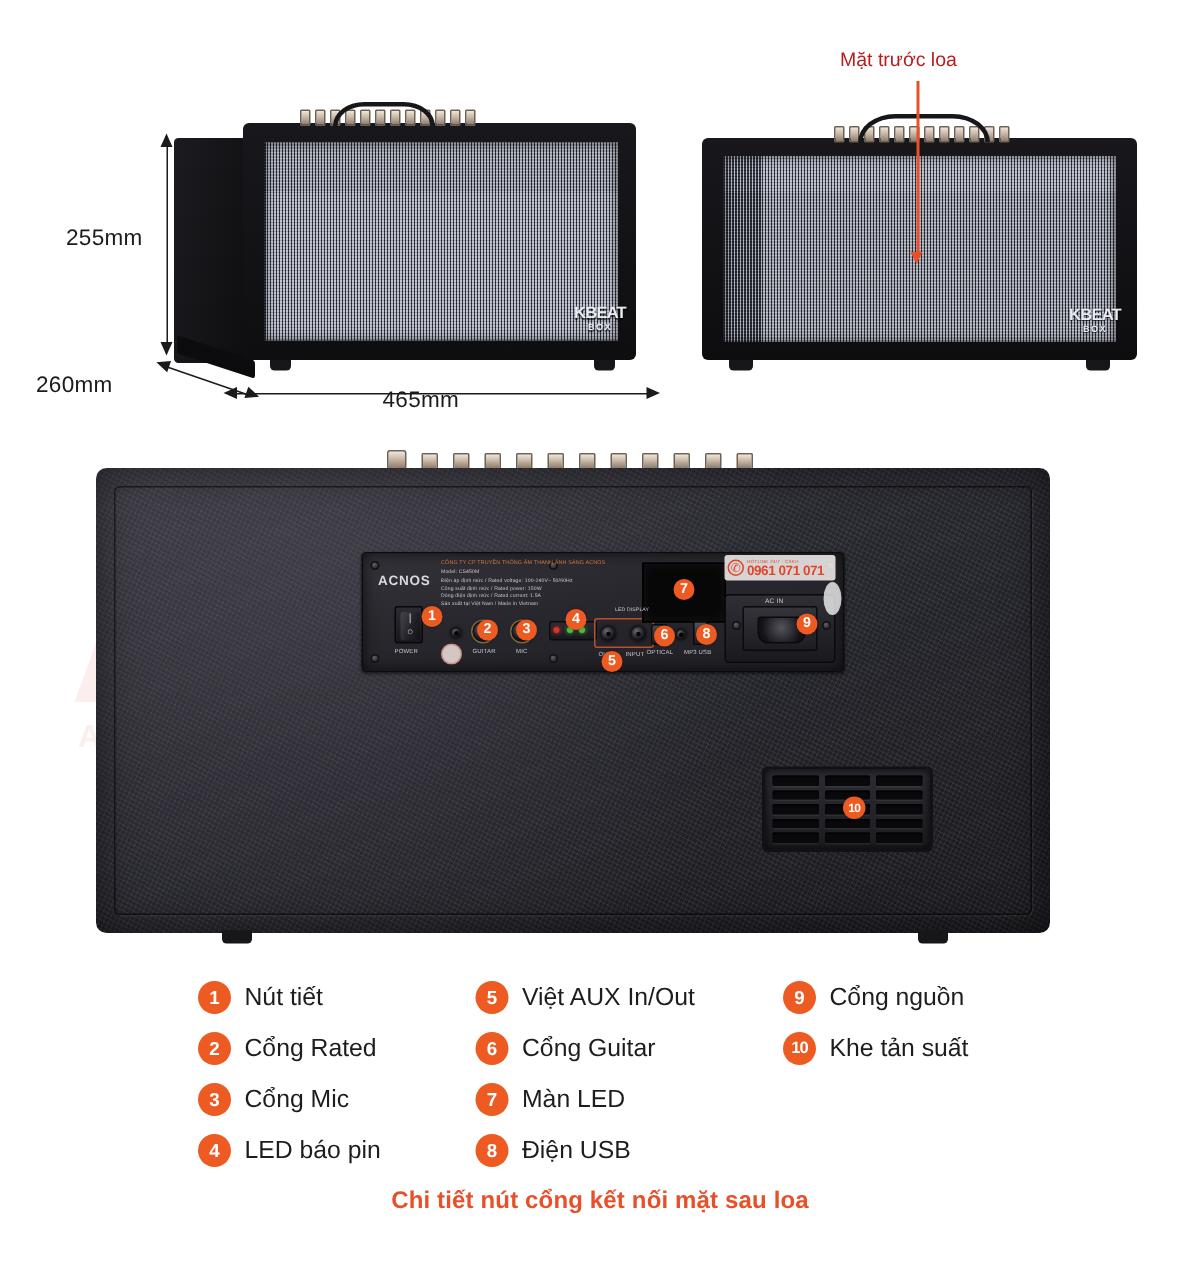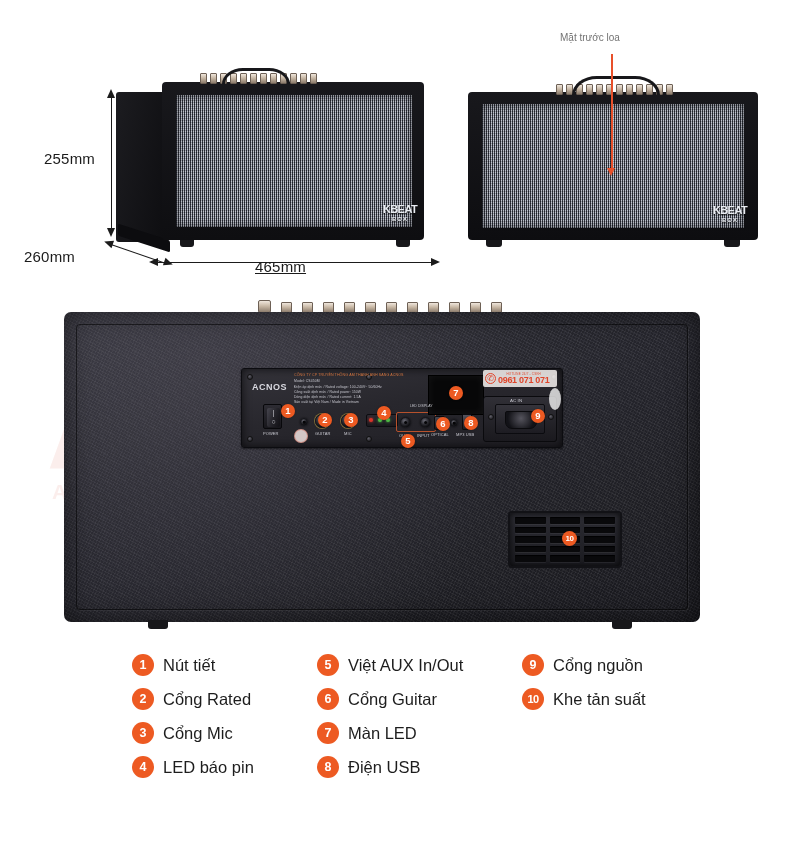--- a/index.html
+++ b/index.html
@@ -141,21 +141,21 @@
     background: rgba(255,250,248,.82);
     border-radius:2px;
     display:flex; align-items:center; gap:2px; padding:0 2px;
     overflow:hidden;
   }
   #hotline-sticker .ph {
     width:11px;height:11px;border-radius:50%;border:1px solid #E0452B;
     color:#E0452B;font-size:8px;display:flex;align-items:center;justify-content:center;
     flex:0 0 auto;
   }
-  #hotline-sticker .txt { line-height:1;text-align:center; }
+  #hotline-sticker .txt { line-height:1; }
   #hotline-sticker .t1 { color:#E0452B; font-size:3px; letter-spacing:.2px; }
   #hotline-sticker .t2 { color:#E0452B; font-size:9px; font-weight:700; letter-spacing:-.3px; }
   #round-sticker {
     position:absolute; left:294px; top:429px; width:14px; height:14px;
     border-radius:50%; background:rgba(255,240,238,.8); border:1px solid rgba(200,90,70,.5);
   }
   #oval-sticker {
     position:absolute; left:549px; top:388px; width:12px; height:22px;
     border-radius:50%; background:rgba(248,248,248,.78);
   }
@@ -205,21 +205,21 @@
   .legend-row .lbl { font-size:16.5px; color:#1d1d1d; white-space:nowrap; }
 
   #caption {
     position:absolute; left:0; top:792px; width:800px; text-align:center;
     color:#E8502A; font-size:16px; font-weight:700; letter-spacing:.1px;
   }
 
   
   #front-label {
     position:absolute; left:560px; top:32px;
-    font-size:10px; color:#737373; white-space:nowrap;
+    font-size:13px; color:#b91c1c; white-space:nowrap;
   }
   #front-arrow-line {
     position:absolute; left:611px; top:54px; width:1.6px; height:118px;
     background:#E8502A;
   }
   #front-arrow-head {
     position:absolute; left:607px; top:168px;
     width:0;height:0;border-left:4.5px solid transparent;border-right:4.5px solid transparent;
     border-top:8px solid #E8502A;
   }
@@ -273,21 +273,21 @@
 
     <div class="arrowline" style="left:108px; top:243px; width:62px; height:1.4px;
                 transform: rotate(19deg); transform-origin: left center;"></div>
     <div class="arrowhead" style="left:104px; top:239px; border-top:4px solid transparent;border-bottom:4px solid transparent;border-right:9px solid #1b1b1b; transform:rotate(19deg);"></div>
     <div class="arrowhead" style="left:164px; top:259px; border-top:4px solid transparent;border-bottom:4px solid transparent;border-left:9px solid #1b1b1b; transform:rotate(19deg);"></div>
     <div class="dimtext abs" style="left:24px; top:248px;">260mm</div>
 
     <div class="arrowline" style="left:157px; top:262px; width:276px; height:1.4px;"></div>
     <div class="arrowhead" style="left:149px; top:258px; border-top:4px solid transparent;border-bottom:4px solid transparent;border-right:9px solid #1b1b1b;"></div>
     <div class="arrowhead" style="left:431px; top:258px; border-top:4px solid transparent;border-bottom:4px solid transparent;border-left:9px solid #1b1b1b;"></div>
-    <div class="dimtext abs" style="left:255px; top:258px;text-decoration:underline;">465mm</div>
+    <div class="dimtext abs" style="left:255px; top:258px;">465mm</div>
   </div>
 
   <div>
     <div class="cabinet" style="left:468px; top:92px; width:290px; height:148px;
                 background: linear-gradient(180deg,#18181c,#0d0d10);"></div>
     <div class="grille" style="left:482px; top:104px; width:262px; height:124px;"></div>
     <div class="kbeat" style="left:708px; top:206px; width:44px;">
       <span class="k1">KBEAT</span><br>
       <span class="k2">BOX</span>
     </div>
@@ -499,13 +499,14 @@
           <span class="num">9</span>
           <span class="lbl">Cổng nguồn</span>
         </div>
         <div class="legend-row">
           <span class="num two">10</span>
           <span class="lbl">Khe tản suất</span>
         </div>
       </div>
     </div>
 
+  <div id="caption">Chi tiết nút cổng kết nối mặt sau loa</div>
 </div>
 
 </body></html>

